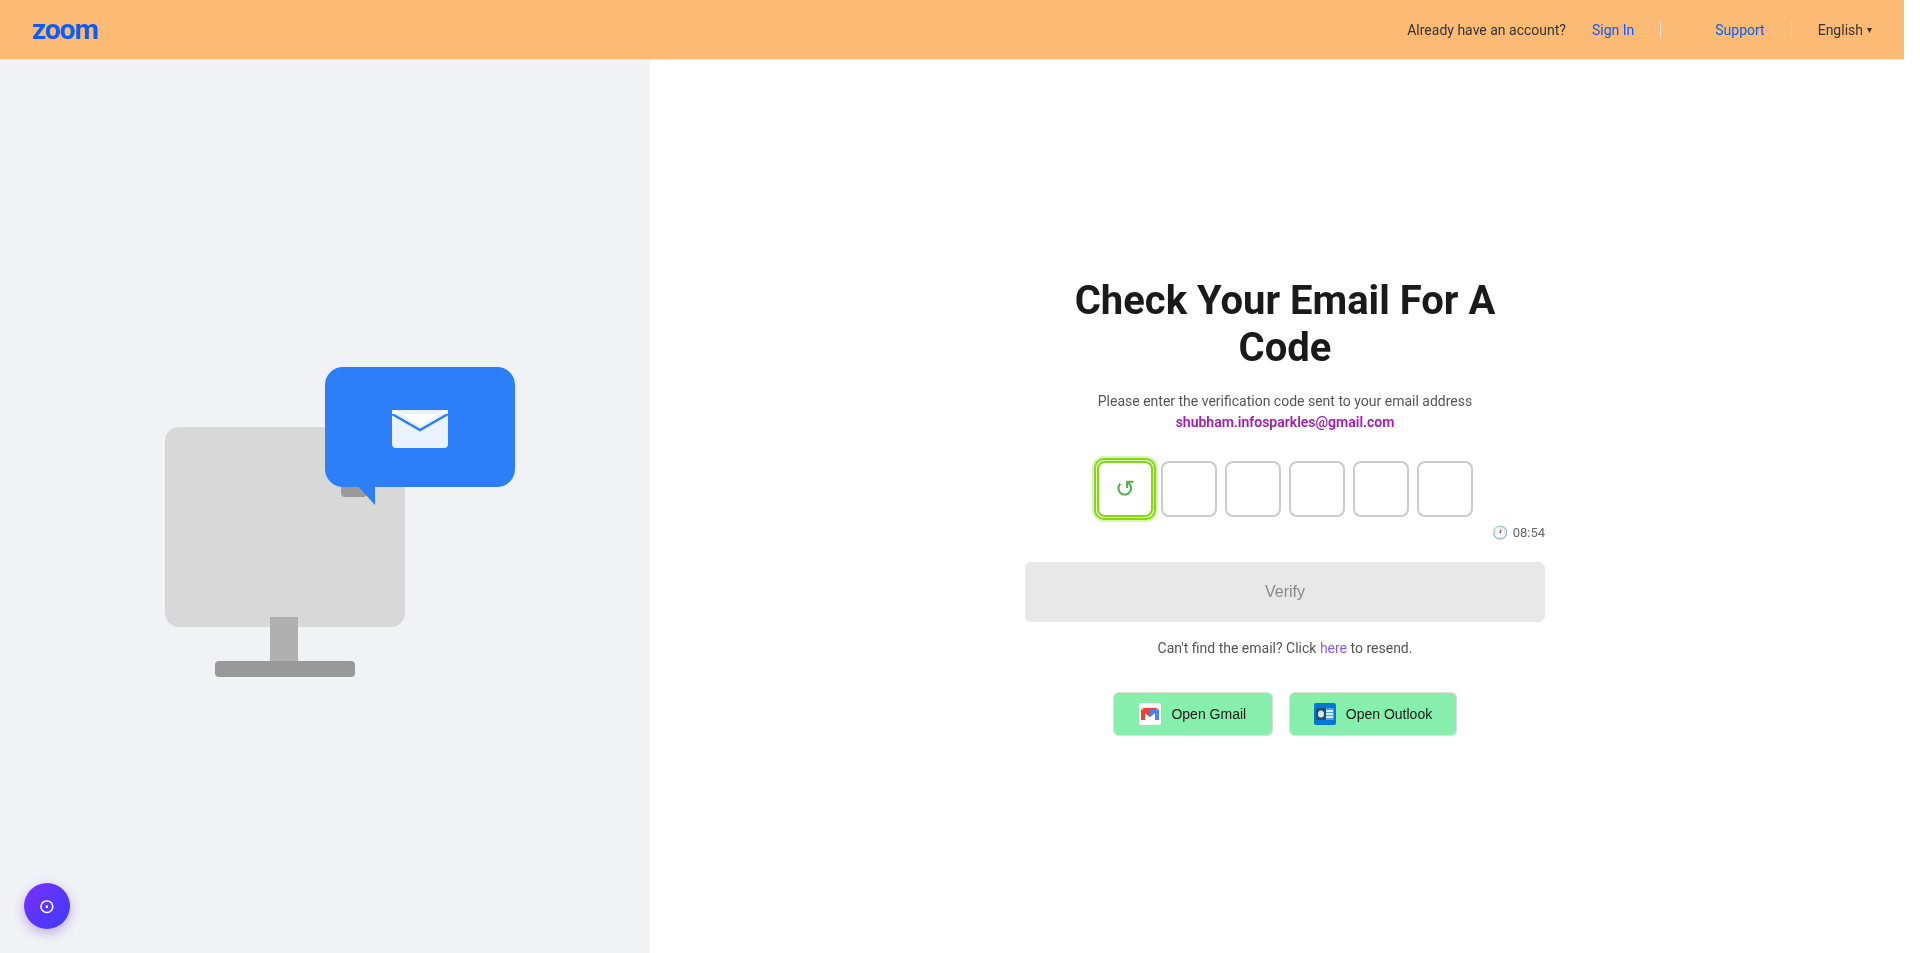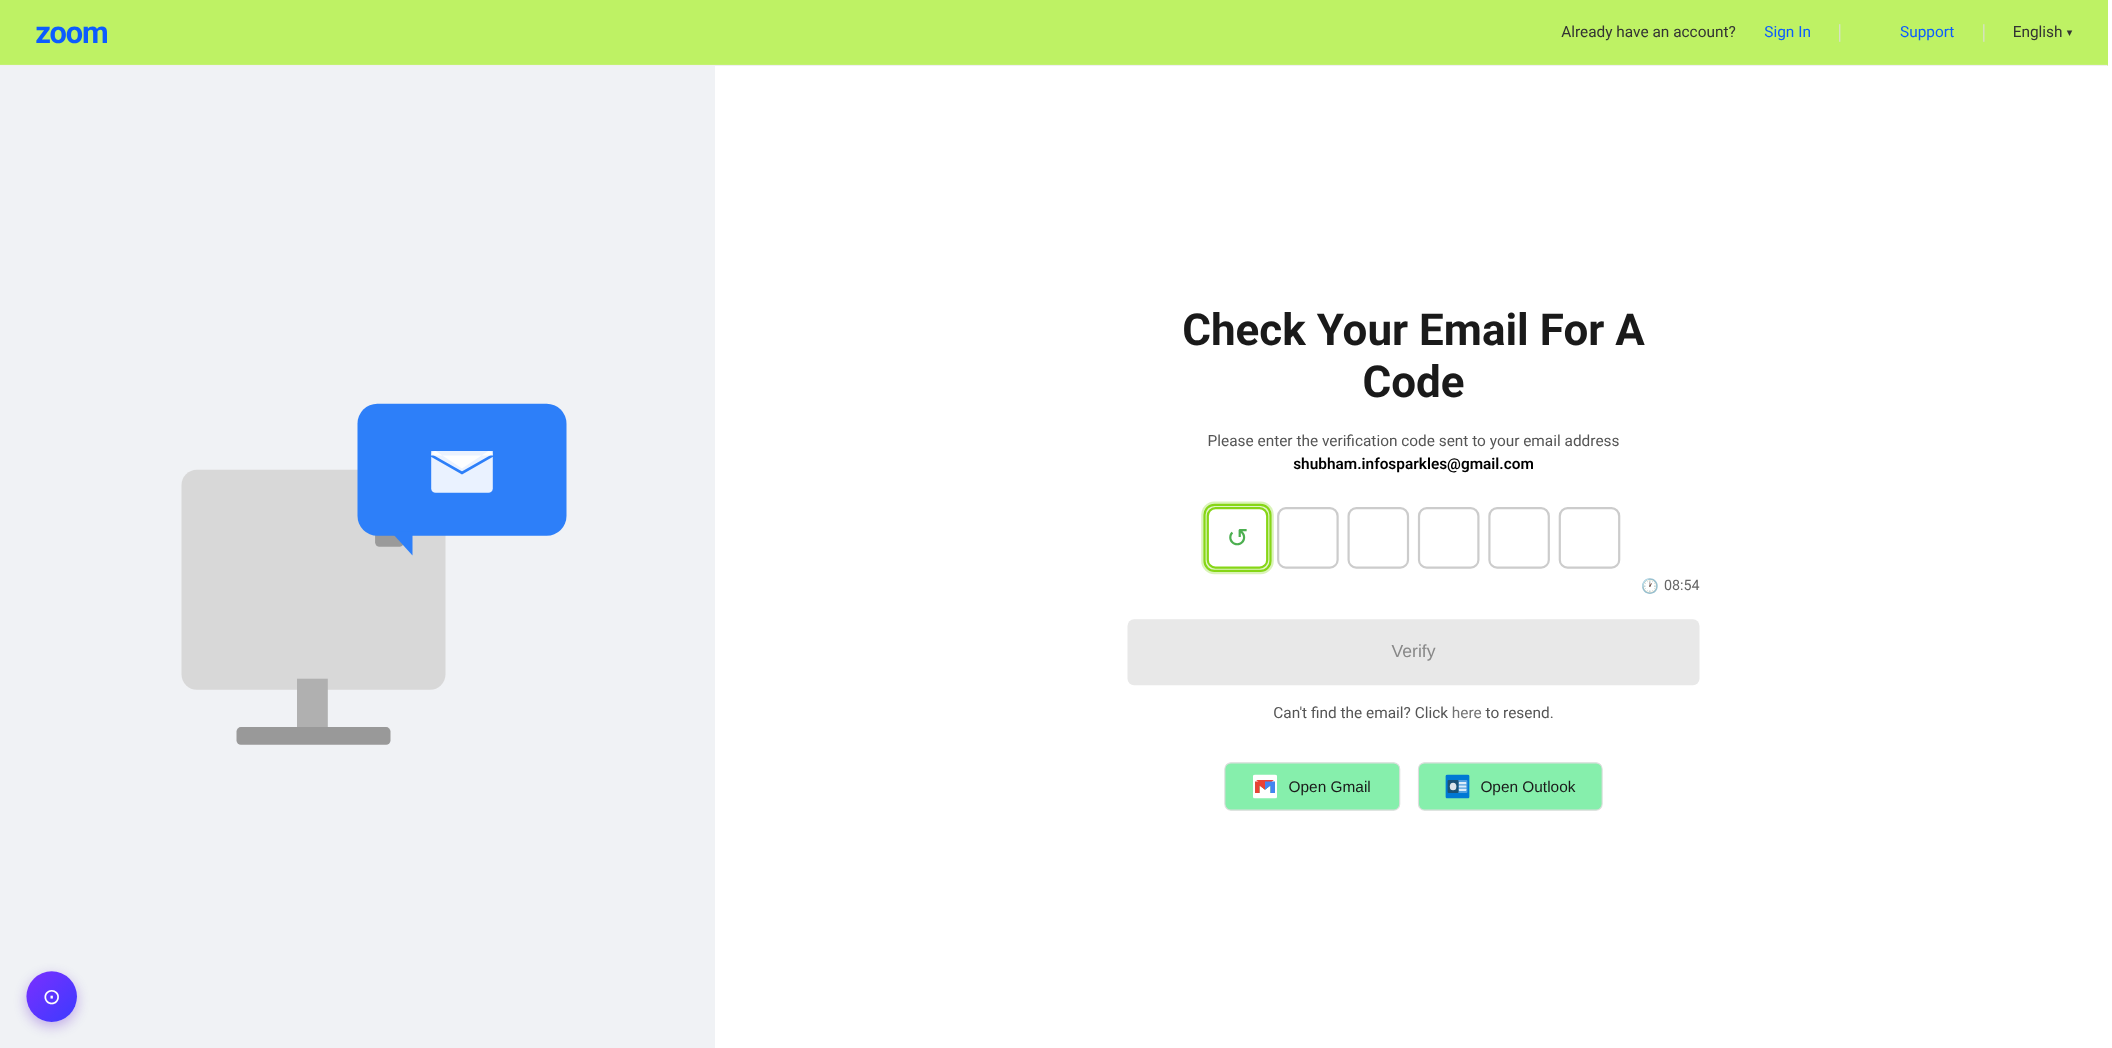--- a/index.html
+++ b/index.html
@@ -7,23 +7,23 @@
       font-family: -apple-system, BlinkMacSystemFont, 'Segoe UI', Roboto, sans-serif;
       background: #fff;
       width: 1920px;
       min-height: 953px;
       overflow-x: hidden;
     }
 
     
     .header {
       position: fixed;
-      top: 0; left: 0; right: 4px;
+      top: 0; left: 0; right: 16px;
       height: 60px;
-      background: #bef264;
+      background: #fdba74;
       display: flex;
       align-items: center;
       justify-content: space-between;
       padding: 0 32px;
       border-bottom: 1px solid #f0f0f0;
       z-index: 100;
     }
     .logo {
       font-size: 28px;
       font-weight: 700;
@@ -181,21 +181,21 @@
     }
     .subtitle {
       font-size: 14px;
       color: #555;
       text-align: center;
       margin-bottom: 28px;
       line-height: 1.5;
     }
     .subtitle .email-bold {
       font-weight: 600;
-      color: #000000;
+      color: #a21caf;
     }
 
     
     .otp-row {
       display: flex;
       align-items: center;
       gap: 8px;
       margin-bottom: 8px;
     }
     .otp-box {
@@ -262,21 +262,21 @@
       cursor: not-allowed;
       margin-bottom: 18px;
     }
 
     .resend-text {
       font-size: 14px;
       color: #555;
       margin-bottom: 36px;
     }
     .resend-text .here-link {
-      color: #737373;
+      color: #8b5cf6;
       cursor: pointer;
       text-decoration: none;
     }
 
     
     .email-buttons {
       display: flex;
       gap: 16px;
     }
     .email-btn {

